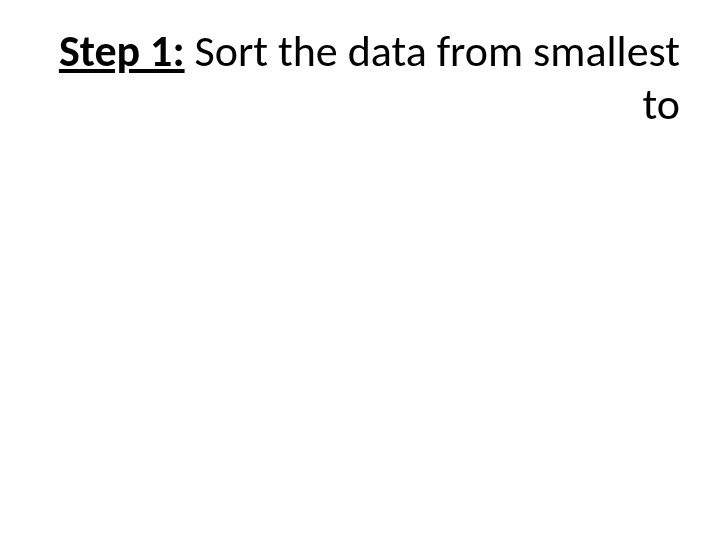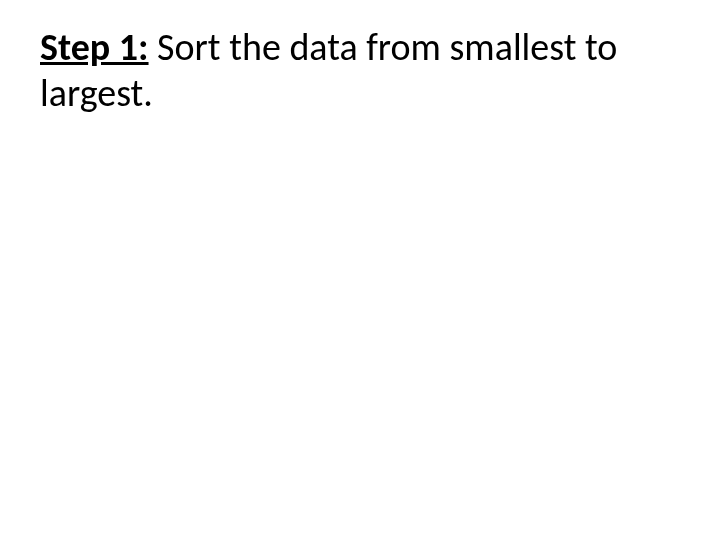--- a/index.html
+++ b/index.html
@@ -14,22 +14,22 @@
       font-family: Calibri, Arial, sans-serif;
       color: #000000;
       overflow: hidden;
     }
     .slide {
       width: 100%;
       height: 100%;
       padding: 20px 40px;
     }
     .title-block {
-      text-align: left;
-      font-size: 38px;
+      text-align: right;
+      font-size: 44px;
       line-height: 1.2;
       margin-top: 5px;
     }
     .step-label {
       font-weight: bold;
       text-decoration: underline;
     }
     .data-row {
       font-family: "Times New Roman", Times, serif;
       font-weight: bold;
@@ -42,15 +42,14 @@
     }
   </style>
 </head>
 <body>
 
 <div class="slide">
   <div class="title-block">
     <div>
       <span class="step-label">Step 1:</span><span> Sort the data from smallest to</span>
     </div>
-    <div>largest.</div>
   </div>
 </div>
 
 </body></html>

